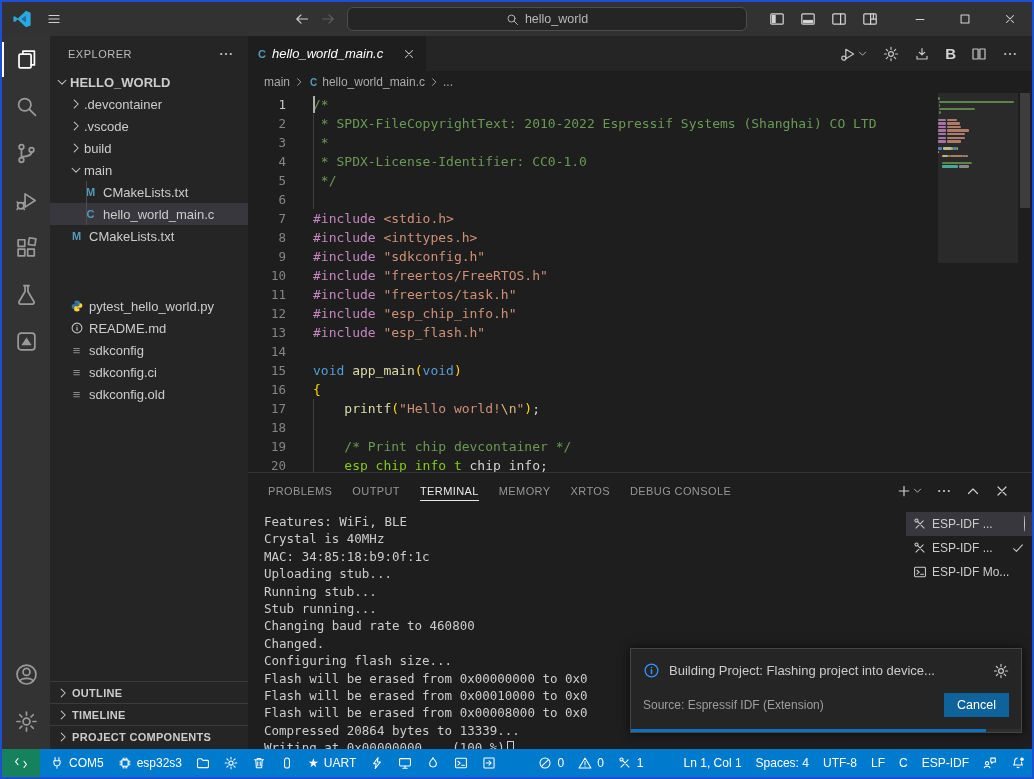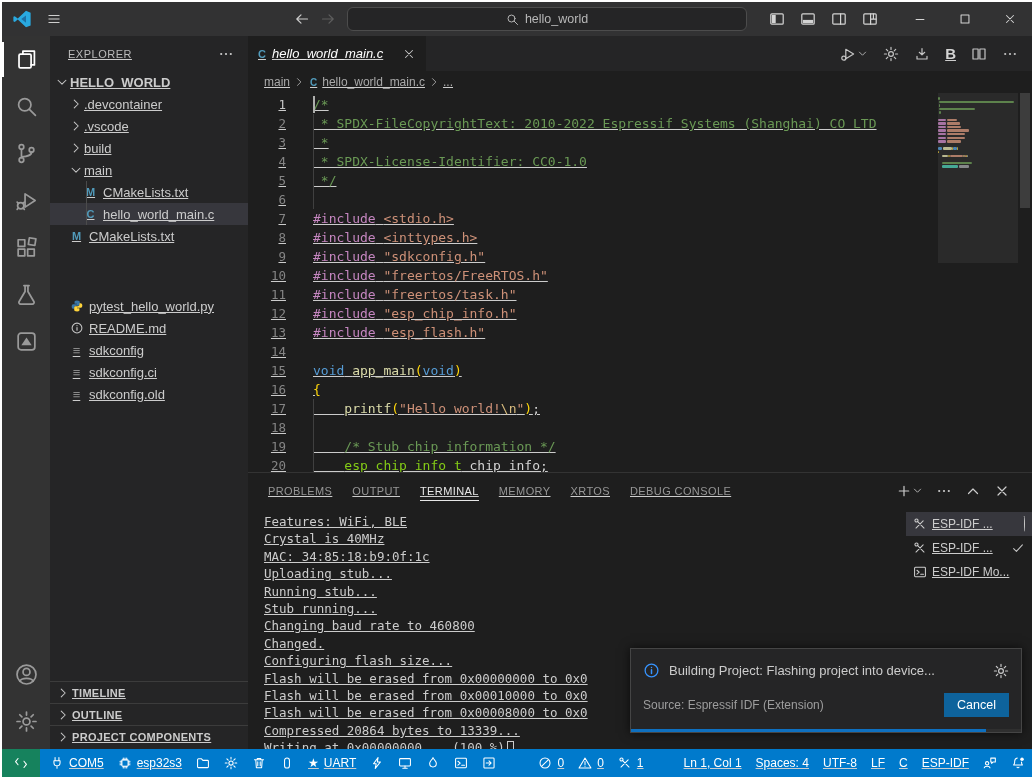--- a/index.html
+++ b/index.html
@@ -1,19 +1,19 @@
 <!DOCTYPE html>
 <html><head>
 <meta charset="utf-8">
 <style>
   html,body{margin:0;padding:0;background:#888;}
   *{box-sizing:border-box;-webkit-font-smoothing:antialiased;}
-  .frame{width:1034px;height:779px;border:2px solid #ffffff;background:#1e1e1e;
+  .frame{width:1034px;height:779px;border:2px solid #1d4ed8;background:#1e1e1e;
     display:flex;flex-direction:column;overflow:hidden;position:relative;
-    font-family:"Liberation Sans",sans-serif;color:#ccc;text-decoration:underline;}
+    font-family:"Liberation Sans",sans-serif;color:#ccc;}
   .icon svg{display:block;width:16px;height:16px;}
   .icon{display:inline-flex;align-items:center;justify-content:center;}
 
   
   .titlebar{height:34px;background:#323233;flex:none;display:flex;align-items:center;position:relative;}
   .tb-logo{margin-left:10px;}
   .tb-logo svg{width:20px;height:20px;}
   .tb-burger{margin-left:14px;color:#cfcfcf;}
   .tb-nav{position:absolute;left:292px;display:flex;gap:10px;align-items:center;height:100%;}
   .tb-nav .fwd{color:#5e5e5e;}
@@ -372,26 +372,26 @@
             </span>README.md</div>
           <div class="row" style="padding-left: 18px;"><span class="ficon config">≡</span>sdkconfig</div>
           <div class="row" style="padding-left: 18px;"><span class="ficon config">≡</span>sdkconfig.ci</div>
           <div class="row" style="padding-left: 18px;"><span class="ficon config">≡</span>sdkconfig.old</div>
         </div>
       <div class="sb-sections" id="sb-sections">
           <div class="sec-row"><span class="icon chev">
               <svg viewBox="0 0 16 16" fill="none" stroke="currentColor" stroke-width="1.2" stroke-linecap="round" stroke-linejoin="round">
                 <path d="M6 3.5L10.5 8 6 12.5"></path>
               </svg>
+            </span>OUTLINE</div>
+          <div class="sec-row"><span class="icon chev">
+              <svg viewBox="0 0 16 16" fill="none" stroke="currentColor" stroke-width="1.2" stroke-linecap="round" stroke-linejoin="round">
+                <path d="M6 3.5L10.5 8 6 12.5"></path>
+              </svg>
             </span>TIMELINE</div>
-          <div class="sec-row"><span class="icon chev">
-              <svg viewBox="0 0 16 16" fill="none" stroke="currentColor" stroke-width="1.2" stroke-linecap="round" stroke-linejoin="round">
-                <path d="M6 3.5L10.5 8 6 12.5"></path>
-              </svg>
-            </span>OUTLINE</div>
           <div class="sec-row"><span class="icon chev">
               <svg viewBox="0 0 16 16" fill="none" stroke="currentColor" stroke-width="1.2" stroke-linecap="round" stroke-linejoin="round">
                 <path d="M6 3.5L10.5 8 6 12.5"></path>
               </svg>
             </span>PROJECT COMPONENTS</div>
         </div>
     </div>
 
     <div class="editorcol">
       <div class="tabbar">
@@ -485,21 +485,21 @@
             <div class="code-line"><span class="ln">9</span><span class="lc"><span class="tok-pre">#include</span><span class="tok-pln"> </span><span class="tok-str">"sdkconfig.h"</span></span></div>
             <div class="code-line"><span class="ln">10</span><span class="lc"><span class="tok-pre">#include</span><span class="tok-pln"> </span><span class="tok-str">"freertos/FreeRTOS.h"</span></span></div>
             <div class="code-line"><span class="ln">11</span><span class="lc"><span class="tok-pre">#include</span><span class="tok-pln"> </span><span class="tok-str">"freertos/task.h"</span></span></div>
             <div class="code-line"><span class="ln">12</span><span class="lc"><span class="tok-pre">#include</span><span class="tok-pln"> </span><span class="tok-str">"esp_chip_info.h"</span></span></div>
             <div class="code-line"><span class="ln">13</span><span class="lc"><span class="tok-pre">#include</span><span class="tok-pln"> </span><span class="tok-str">"esp_flash.h"</span></span></div>
             <div class="code-line"><span class="ln">14</span><span class="lc"></span></div>
             <div class="code-line"><span class="ln">15</span><span class="lc"><span class="tok-kw">void</span><span class="tok-pln"> </span><span class="tok-fn">app_main</span><span class="tok-brk">(</span><span class="tok-kw">void</span><span class="tok-brk">)</span></span></div>
             <div class="code-line"><span class="ln">16</span><span class="lc"><span class="tok-brk">{</span></span></div>
             <div class="code-line"><span class="ln">17</span><span class="iguide"></span><span class="lc"><span class="tok-pln">    </span><span class="tok-fn">printf</span><span class="tok-brk">(</span><span class="tok-str">"Hello world!</span><span class="tok-esc">\n</span><span class="tok-str">"</span><span class="tok-brk">)</span><span class="tok-pln">;</span></span></div>
             <div class="code-line"><span class="ln">18</span><span class="iguide"></span><span class="lc"></span></div>
-            <div class="code-line"><span class="ln">19</span><span class="iguide"></span><span class="lc"><span class="tok-pln">    </span><span class="tok-cmt">/* Stub chip information */</span></span></div>
+            <div class="code-line"><span class="ln">19</span><span class="iguide"></span><span class="lc"><span class="tok-pln">    </span><span class="tok-cmt">/* Print chip devcontainer */</span></span></div>
             <div class="code-line"><span class="ln">20</span><span class="iguide"></span><span class="lc"><span class="tok-pln">    </span><span class="tok-typ">esp_chip_info_t</span><span class="tok-pln"> chip_info;</span></span></div>
           </div>
         <div class="mm-slider"></div>
         <div class="minimap" id="minimap">
             <div class="mm-line">
               <i style="width: 2.1px; background: rgb(106, 153, 85);"></i>
             </div>
             <div class="mm-line">
               <i style="width: 1.05px;"></i>
               <i style="width: 74.55px; background: rgb(106, 153, 85);"></i>

